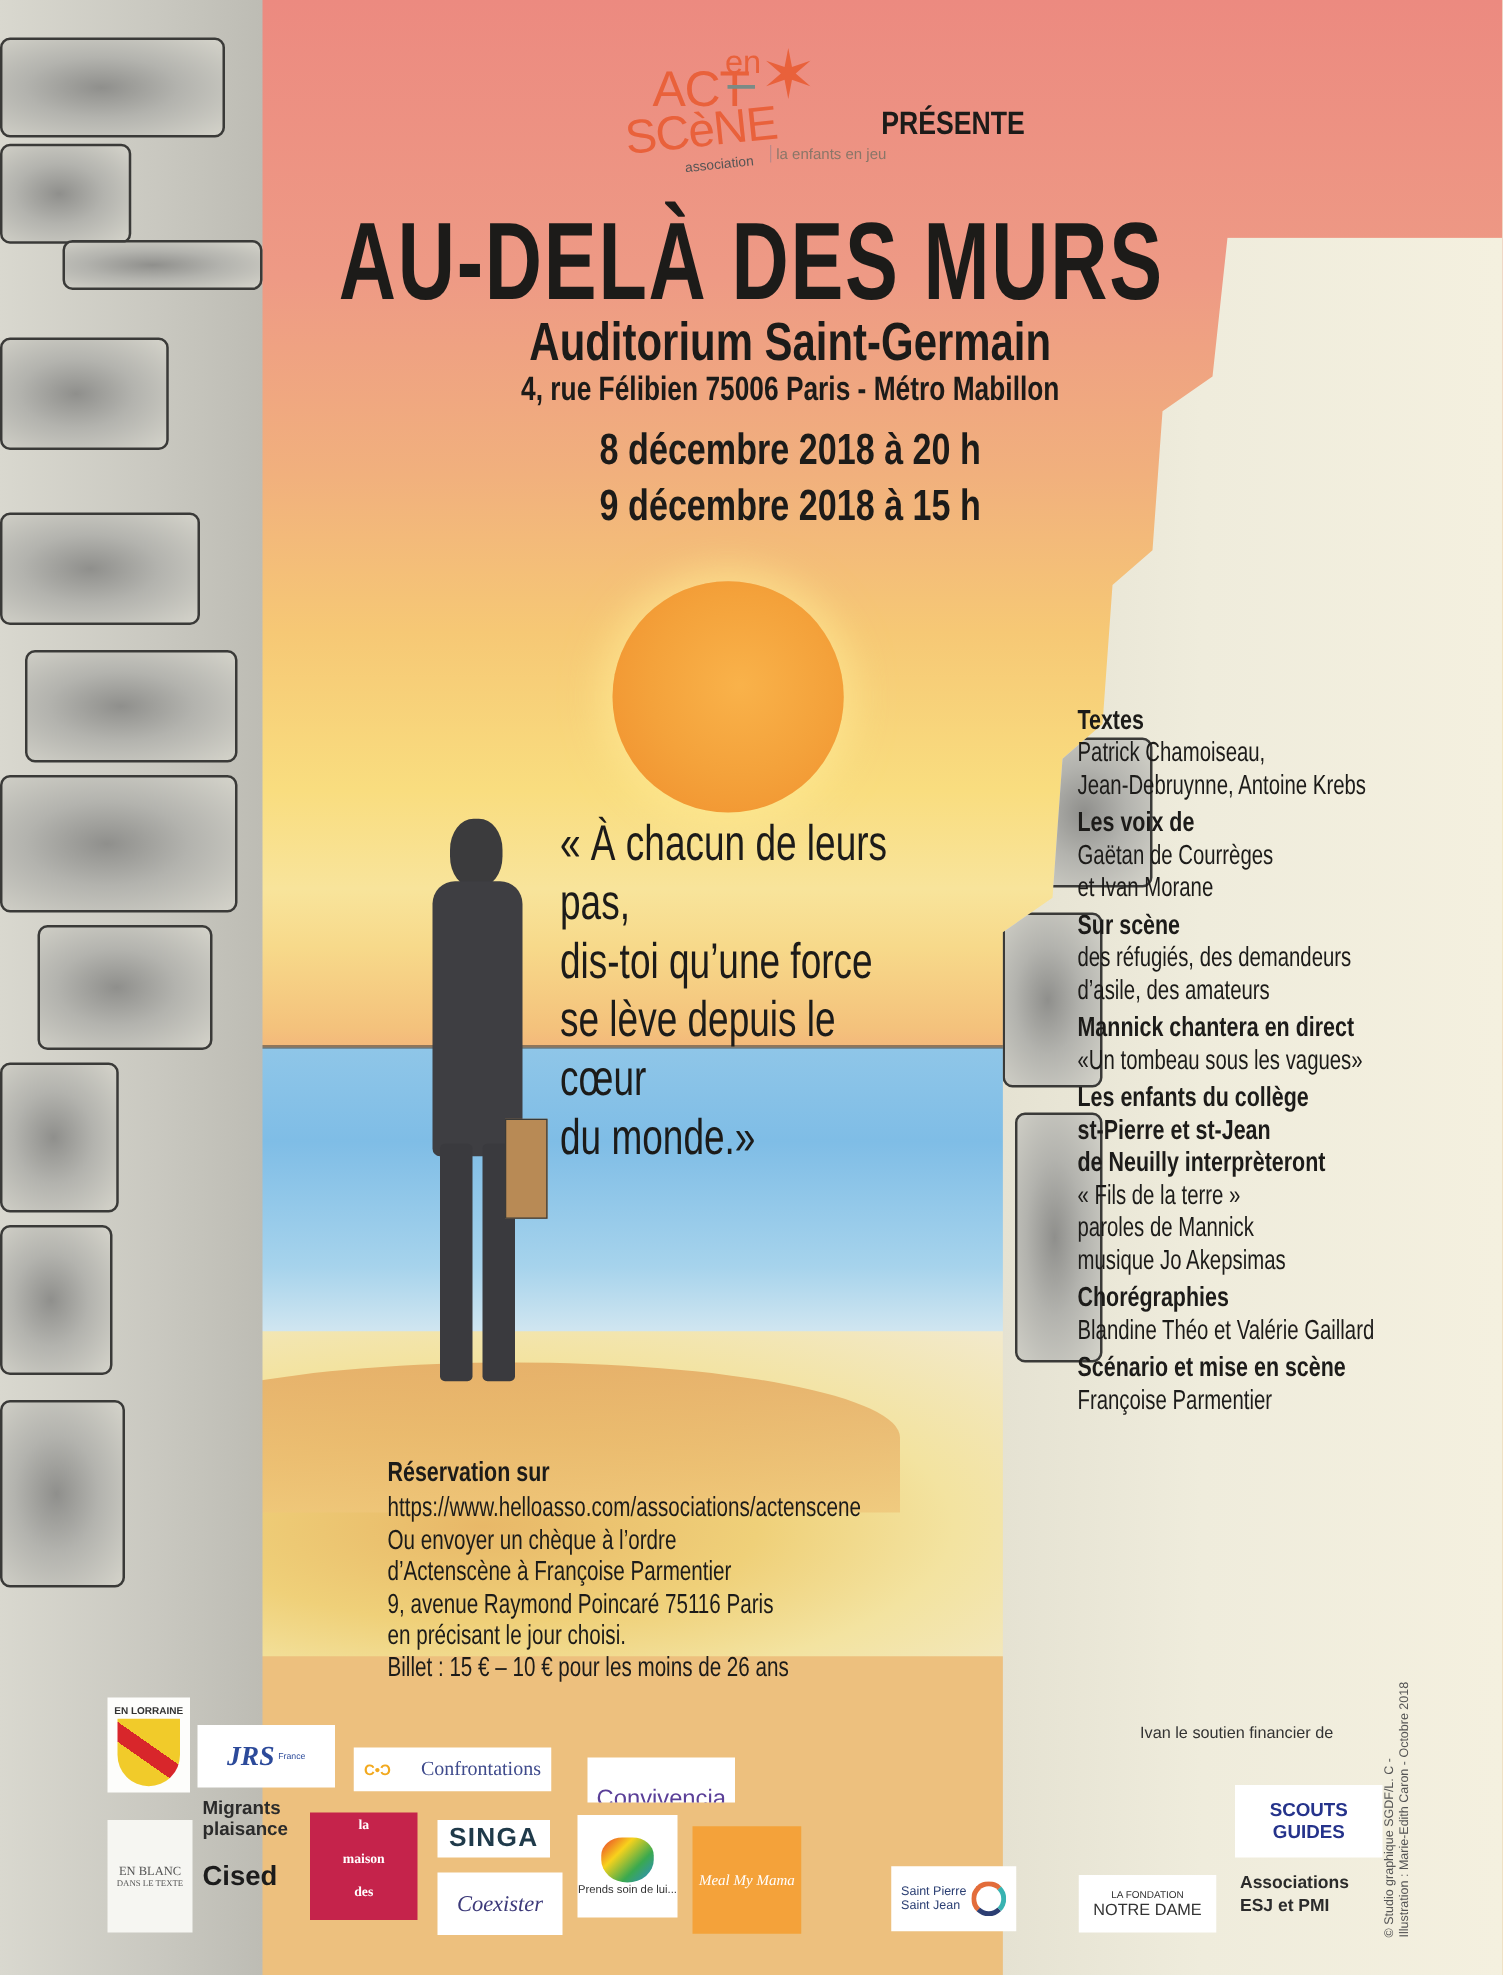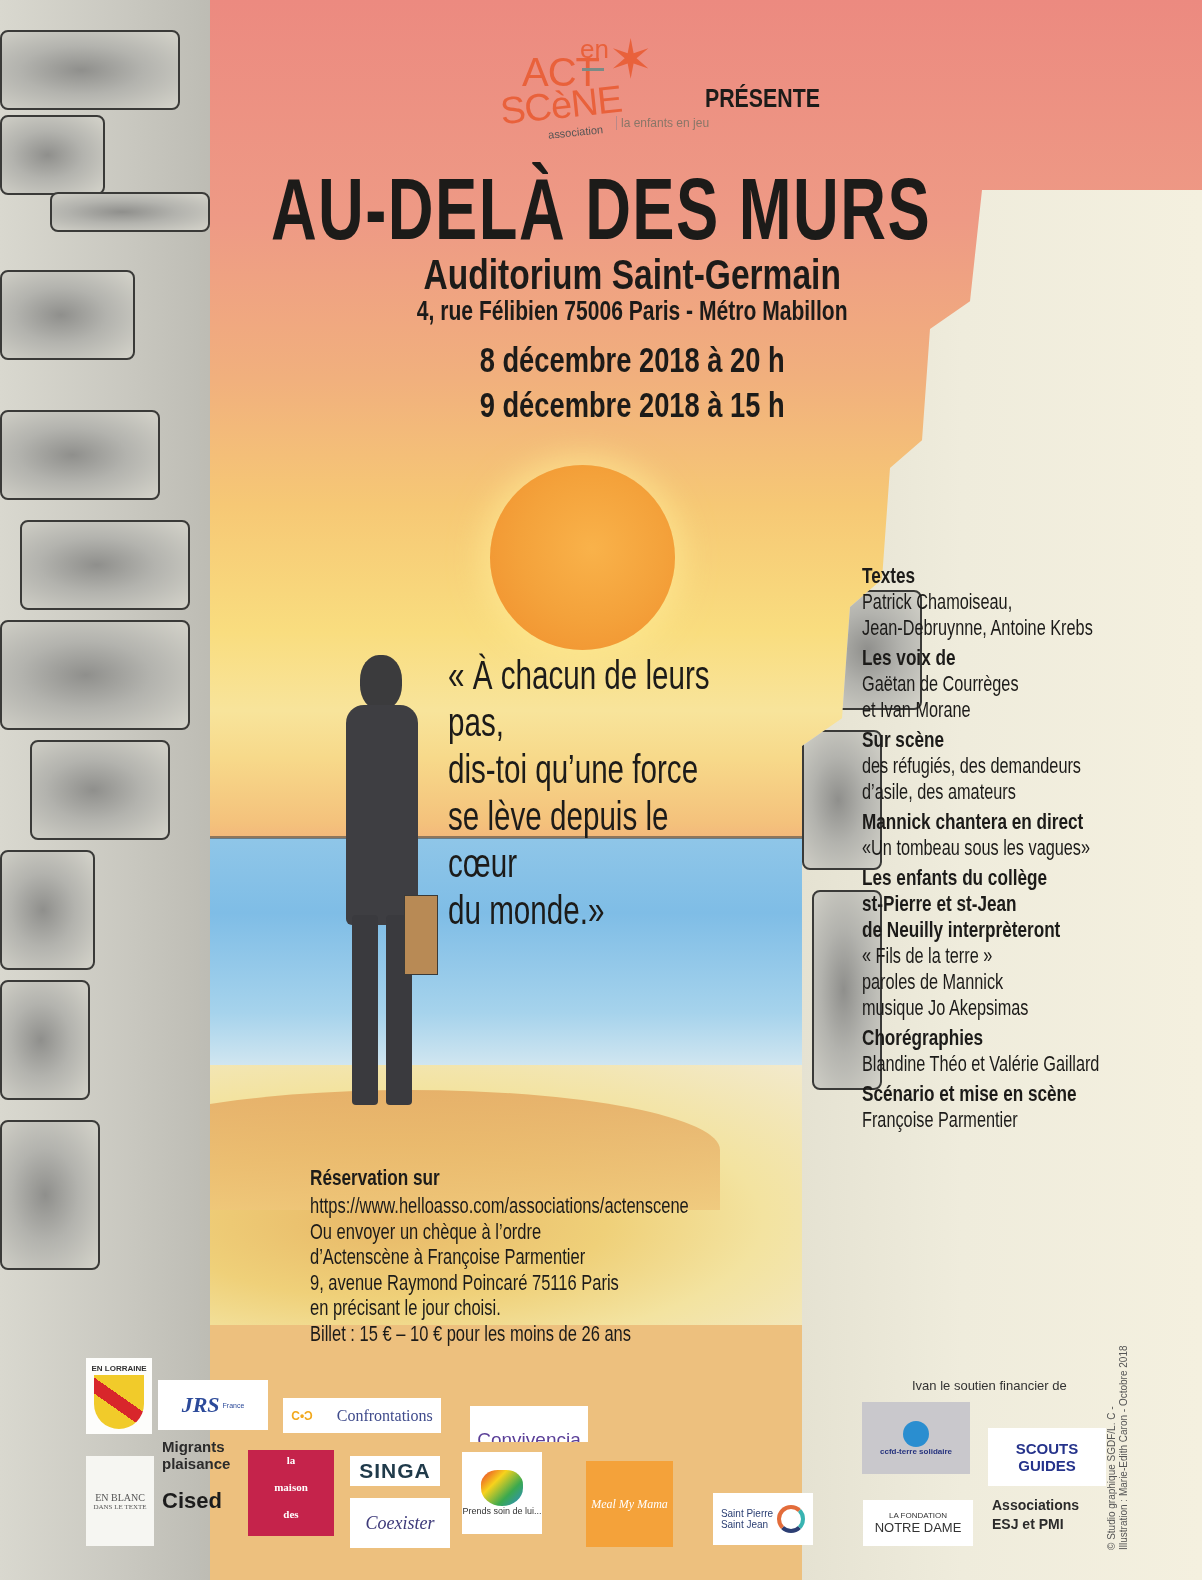--- a/index.html
+++ b/index.html
@@ -88,21 +88,21 @@
   .cised { position:absolute; left:162px; top:1488px; font-size:22px; font-weight:bold; color:#1c1c1c; }
   .mdj { left:248px; top:1450px; width:86px; height:86px; background:#c5234b; flex-direction:column; }
   .mdj span { font-family:"Liberation Serif", serif; font-weight:bold; color:#fff; font-size:11px; line-height:11px;margin-top:16px; }
   .singa { left:350px; top:1456px; width:90px; height:30px; }
   .singa span { font-size:21px; font-weight:bold; color:#1f3a4a; letter-spacing:1px; }
   .coexister { left:350px; top:1498px; width:100px; height:50px; }
   .coexister span { font-family:"Liberation Serif", serif; font-style:italic; font-size:18px; color:#3d3a7a; }
   .prends { left:462px; top:1452px; width:80px; height:82px; flex-direction:column; }
   .prends .hand { width:42px; height:36px; background:linear-gradient(135deg,#e9362d,#f7d21c,#3aa94f,#2d8bd0); border-radius:40% 40% 50% 50%; }
   .prends span { font-size:9px; color:#333; }
-  .mealmymama { left:586px; top:1461px; width:87px; height:86px; background:#f4a23a; }
+  .mealmymama { left:554px; top:1461px; width:87px; height:86px; background:#f4a23a; }
   .mealmymama span { font-family:"Liberation Serif", serif; font-style:italic; font-size:12px; color:#fff; }
   .stpierre { left:665px; top:1493px; width:100px; height:52px;margin-left:48px; }
   .stpierre span { font-size:10px; color:#2b3f73; line-height:11px; text-align:left; }
   .stpierre .swirl { width:28px; height:28px; border-radius:50%; border:4px solid #e36c3a; border-right-color:#38b3b1; border-bottom-color:#2c3e73; margin-left:4px; }
 
   .soutien { position:absolute; left:912px; top:1378px; font-size:13px; color:#333; }
   .terre { left:862px; top:1402px; width:108px; height:72px; background:#c9c8cc; flex-direction:column; }
   .terre .ball { width:26px; height:26px; border-radius:50%; background:#2a8ed0; }
   .terre span { font-size:8px; color:#26337e; font-weight:bold; }
   .scouts { left:988px; top:1428px; width:118px; height:58px; }
@@ -256,24 +256,20 @@
     </div>
   <div class="logo stpierre">
       <div>
         <span style="display:block">Saint Pierre</span>
         <span style="display:block">Saint Jean</span>
       </div>
       <div class="swirl"></div>
     </div>
 
   <div class="soutien">Ivan le soutien financier de</div>
-  <div class="logo terre">
-      <div class="ball"></div>
-      <span>ccfd-terre solidaire</span>
-    </div>
   <div class="logo scouts">
       <span>SCOUTS GUIDES</span>
     </div>
   <div class="logo notredame">
       <span class="a">LA FONDATION</span>
       <span class="b">NOTRE DAME</span>
     </div>
   <div class="assoc-esj">
       <div>Associations</div>
       <div>ESJ et PMI</div>

